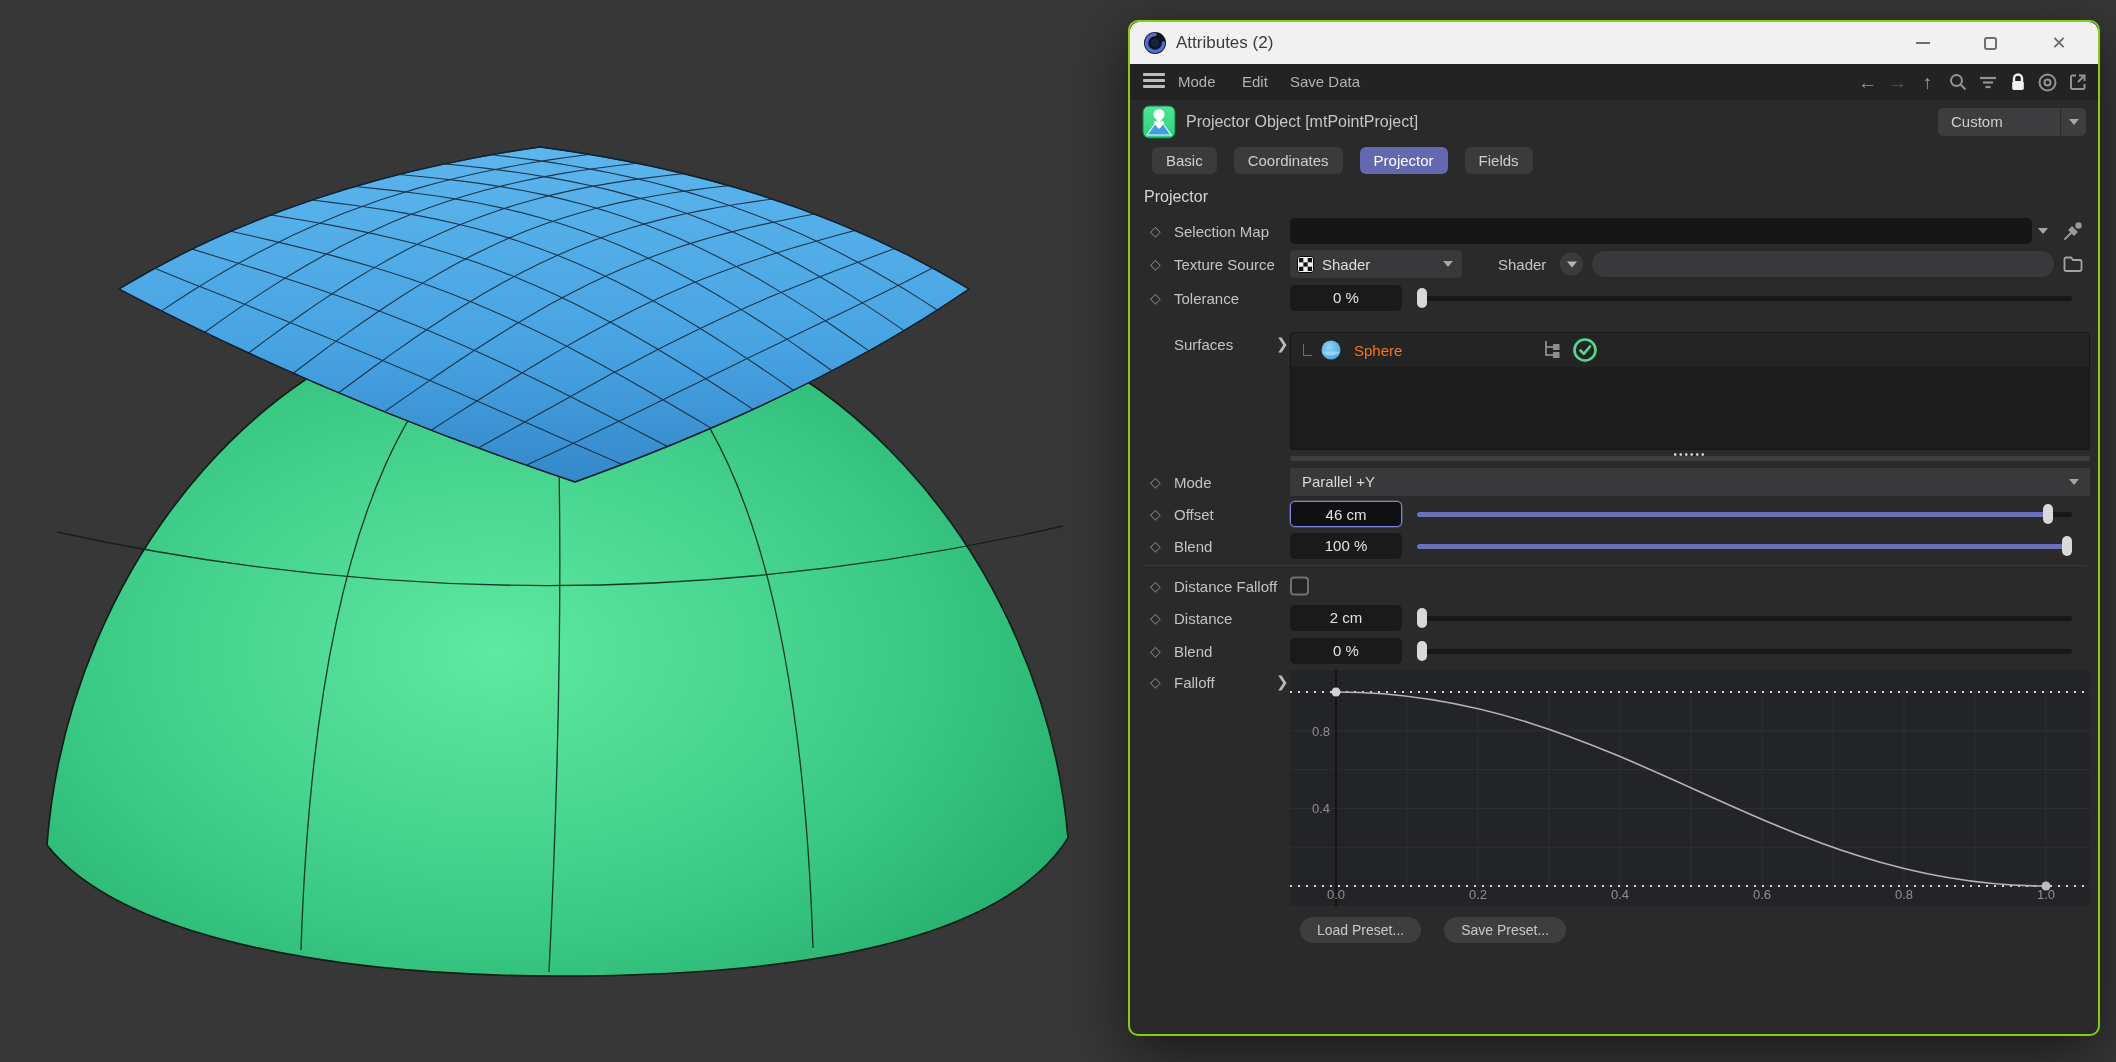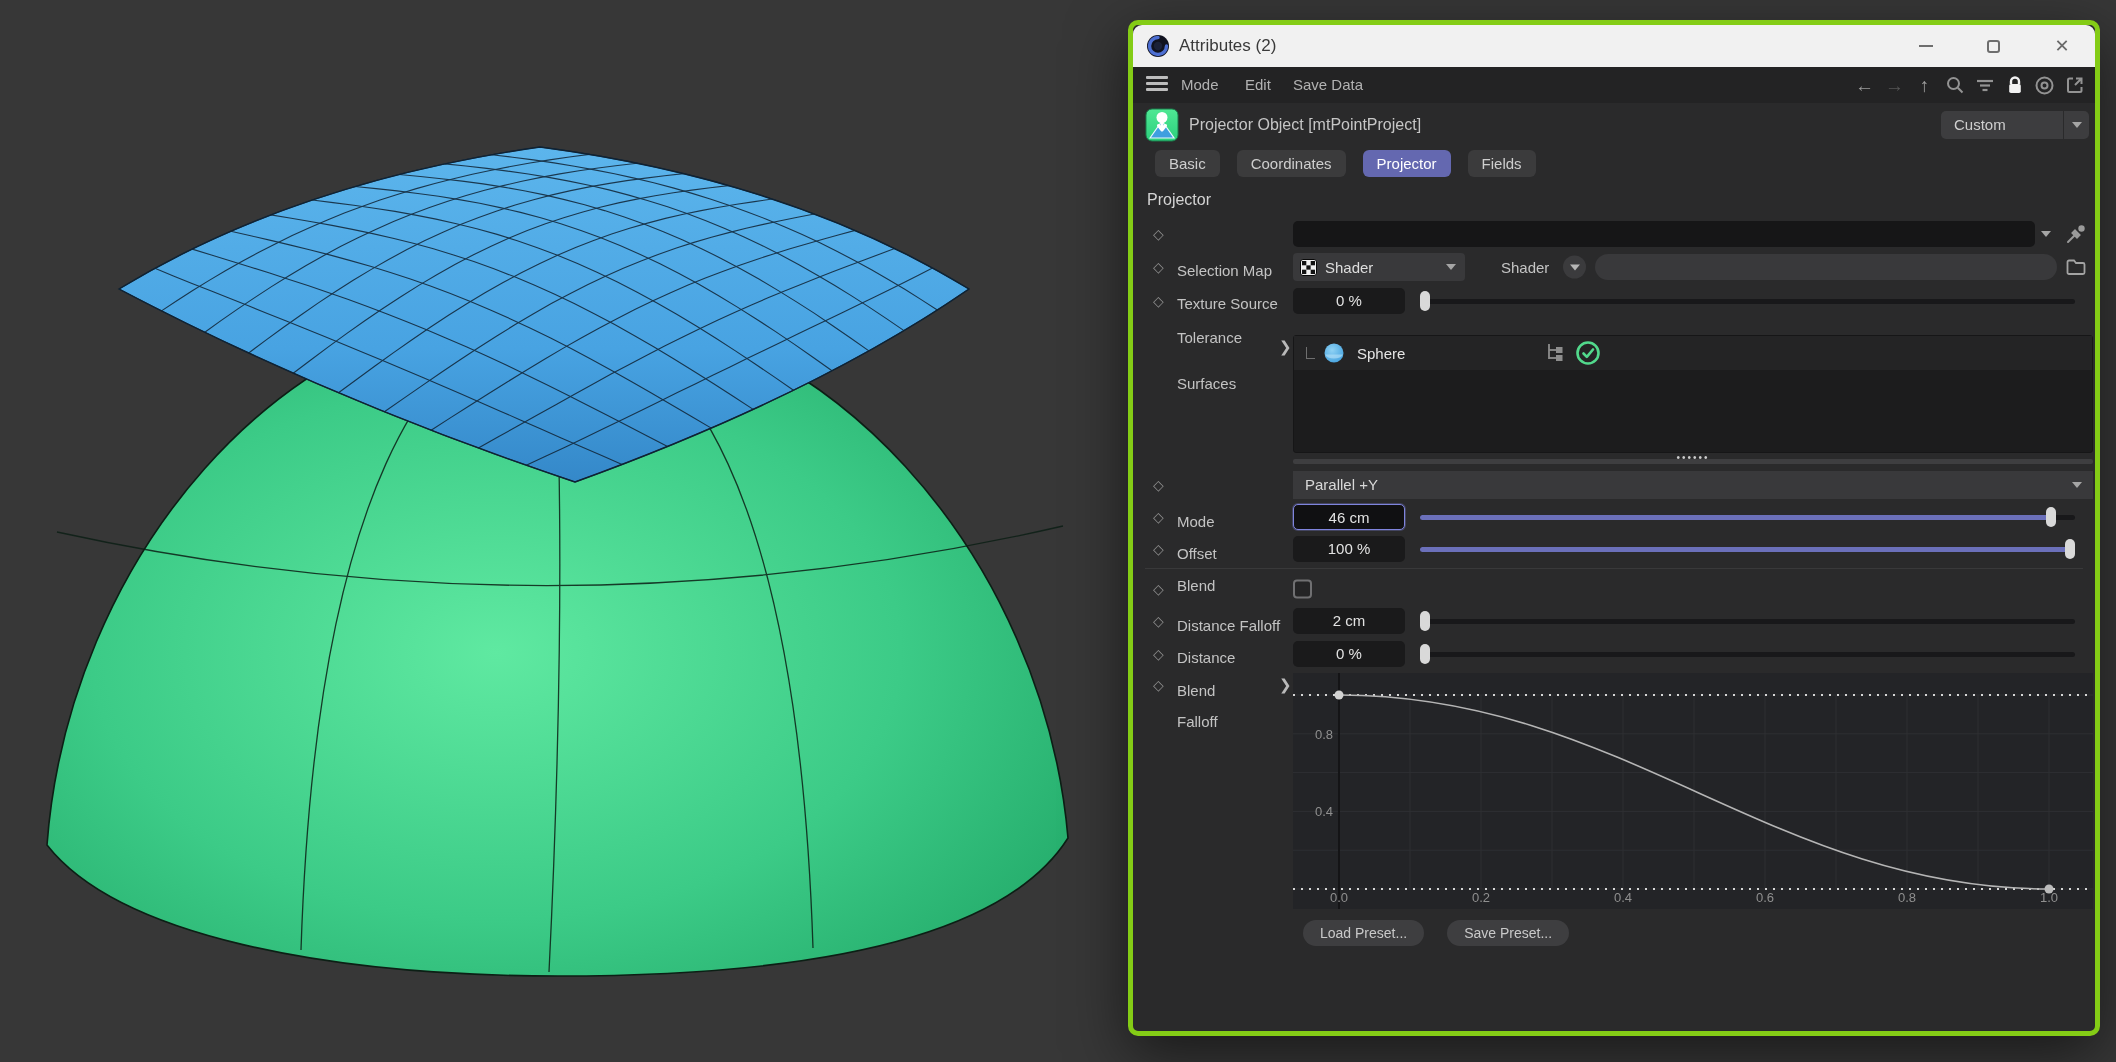--- a/index.html
+++ b/index.html
@@ -3,21 +3,21 @@
 <meta charset="utf-8">
 <style>
   * { margin:0; padding:0; box-sizing:border-box; }
   html,body { width:2116px; height:1062px; overflow:hidden; background:#363636;
               font-family:"Liberation Sans", sans-serif; }
   #stage { position:relative; width:2116px; height:1062px; }
   #scene { position:absolute; left:0; top:0; }
 
   
   #win { position:absolute; left:1128px; top:20px; width:972px; height:1016px;
-         background:#2a2a2b; border:5px solid #84cc16; border-radius:10px;
+         background:#2a2a2b; border:2px solid #84cc16; border-radius:10px;
          box-shadow:0 18px 60px rgba(0,0,0,.55); }
 
   .titlebar { position:absolute; left:0; top:0; right:0; height:42px; background:#f1f1f1;
               border-radius:9px 9px 0 0; }
   .titlebar .logo { position:absolute; left:13px; top:9px; width:24px; height:24px; }
   .titlebar .title { position:absolute; left:46px; top:0; height:42px; line-height:42px;
                      font-size:17px; color:#3a3a3a; }
   .winbtn { position:absolute; top:6px; width:30px; height:30px; display:flex;
             align-items:center; justify-content:center; color:#6a6a6a; }
   .wb-min { left:778px; } .wb-max { left:845px; } .wb-close { left:914px; font-size:18px; }
@@ -44,21 +44,21 @@
 
   .tabs { position:absolute; left:22px; top:125px; display:flex; gap:17px; }
   .tab { height:27px; line-height:27px; padding:0 14px; background:#3b3b3c; border-radius:6px;
          font-size:15px; color:#cecece; }
   .tab.active { background:#6468b0; color:#ffffff; }
 
   .section-title { position:absolute; left:14px; top:166px; font-size:16px; color:#d4d4d4; }
 
   .prow { position:absolute; left:0; right:0; height:34px; }
   .diamond { position:absolute; left:20px; top:50%; transform:translateY(-50%); font-size:14px; color:#8f8f8f; }
-  .plabel { position:absolute; left:44px; top:50%; transform:translateY(-50%); font-size:15px; color:#c3c3c3; white-space:nowrap;margin-top:36px; }
+  .plabel { position:absolute; left:44px; top:50%; transform:translateY(-50%); font-size:15px; color:#c3c3c3; white-space:nowrap; }
   .chev { position:absolute; left:146px; top:50%; transform:translateY(-50%); font-size:15px; color:#b9b9b9; }
 
   .valfield { position:absolute; left:160px; top:50%; transform:translateY(-50%); width:112px; height:26px;
               background:#1a1a1b; border-radius:5px; color:#e2e2e2; font-size:15px; text-align:center;
               line-height:26px; }
   .valfield.focused { background:#101012; border:1px solid #7f84dd; box-shadow:0 0 0 1px rgba(127,132,221,.3); }
 
   .slider { position:absolute; left:287px; top:50%; transform:translateY(-50%); width:655px; height:20px; }
   .slider .track { position:absolute; left:0; right:0; top:8px; height:5px; background:#18181a; border-radius:3px; }
   .slider .fill  { position:absolute; left:0; top:8px; height:5px; background:#6b70ba; border-radius:3px; }
@@ -84,21 +84,21 @@
   .shader-lbl { position:absolute; left:368px; top:50%; transform:translateY(-50%); font-size:15px; color:#c4c4c4; }
   .shader-circle { position:absolute; left:430px; top:50%; transform:translateY(-50%); width:23px; height:23px;
                    border-radius:50%; background:#3b3b3d; display:flex; align-items:center; justify-content:center; }
   .pillfield { position:absolute; left:462px; top:50%; transform:translateY(-50%); width:462px; height:26px;
                background:#39393b; border-radius:13px; }
 
   .surf-list { position:absolute; left:160px; top:310px; width:800px; height:118px; background:#1c1c1d;
                border-radius:3px; border:1px solid #161617; }
   .surf-item { position:absolute; left:0; top:0; right:0; height:34px; background:#242425; display:flex; align-items:center; }
   .treeglyph { width:9px; height:12px; border-left:1px solid #6f6f6f; border-bottom:1px solid #6f6f6f; margin-left:12px; }
-  .surf-name { margin-left:12px; font-size:15px; color:#e5e5e5; flex:0 0 auto; }
+  .surf-name { margin-left:12px; font-size:15px; color:#f97316; flex:0 0 auto; }
 
   .resize-div { position:absolute; left:160px; top:434px; width:800px; height:5px; background:#3e3e40; border-radius:2px; }
   .resize-div .dots { position:absolute; left:50%; top:-6px; transform:translateX(-50%); color:#cccccc;
                       font-size:10px; letter-spacing:2px; line-height:10px; }
 
   .sep { position:absolute; left:12px; right:12px; top:543px; border-top:1px solid #39393a; }
 
   .checkbox { position:absolute; left:160px; top:50%; transform:translateY(-50%); width:19px; height:19px;
               border:2px solid #707072; border-radius:4px; background:#242425; }
 

